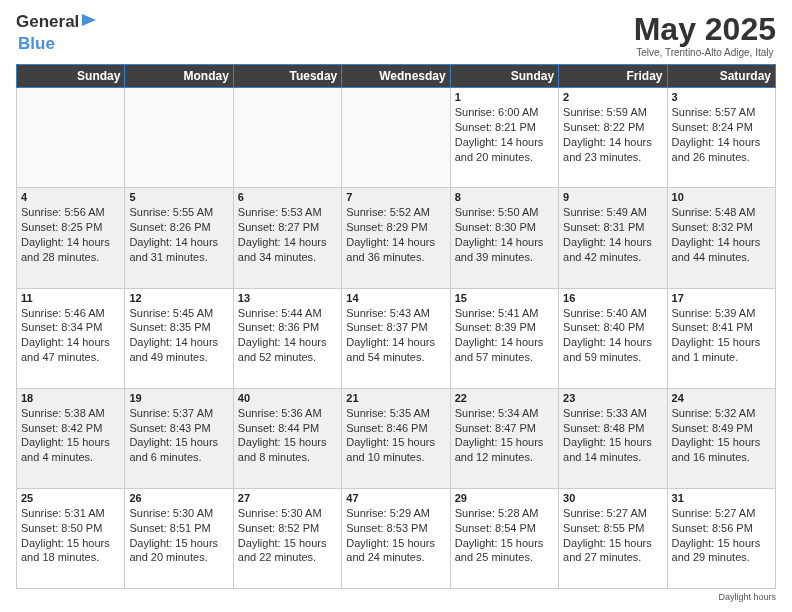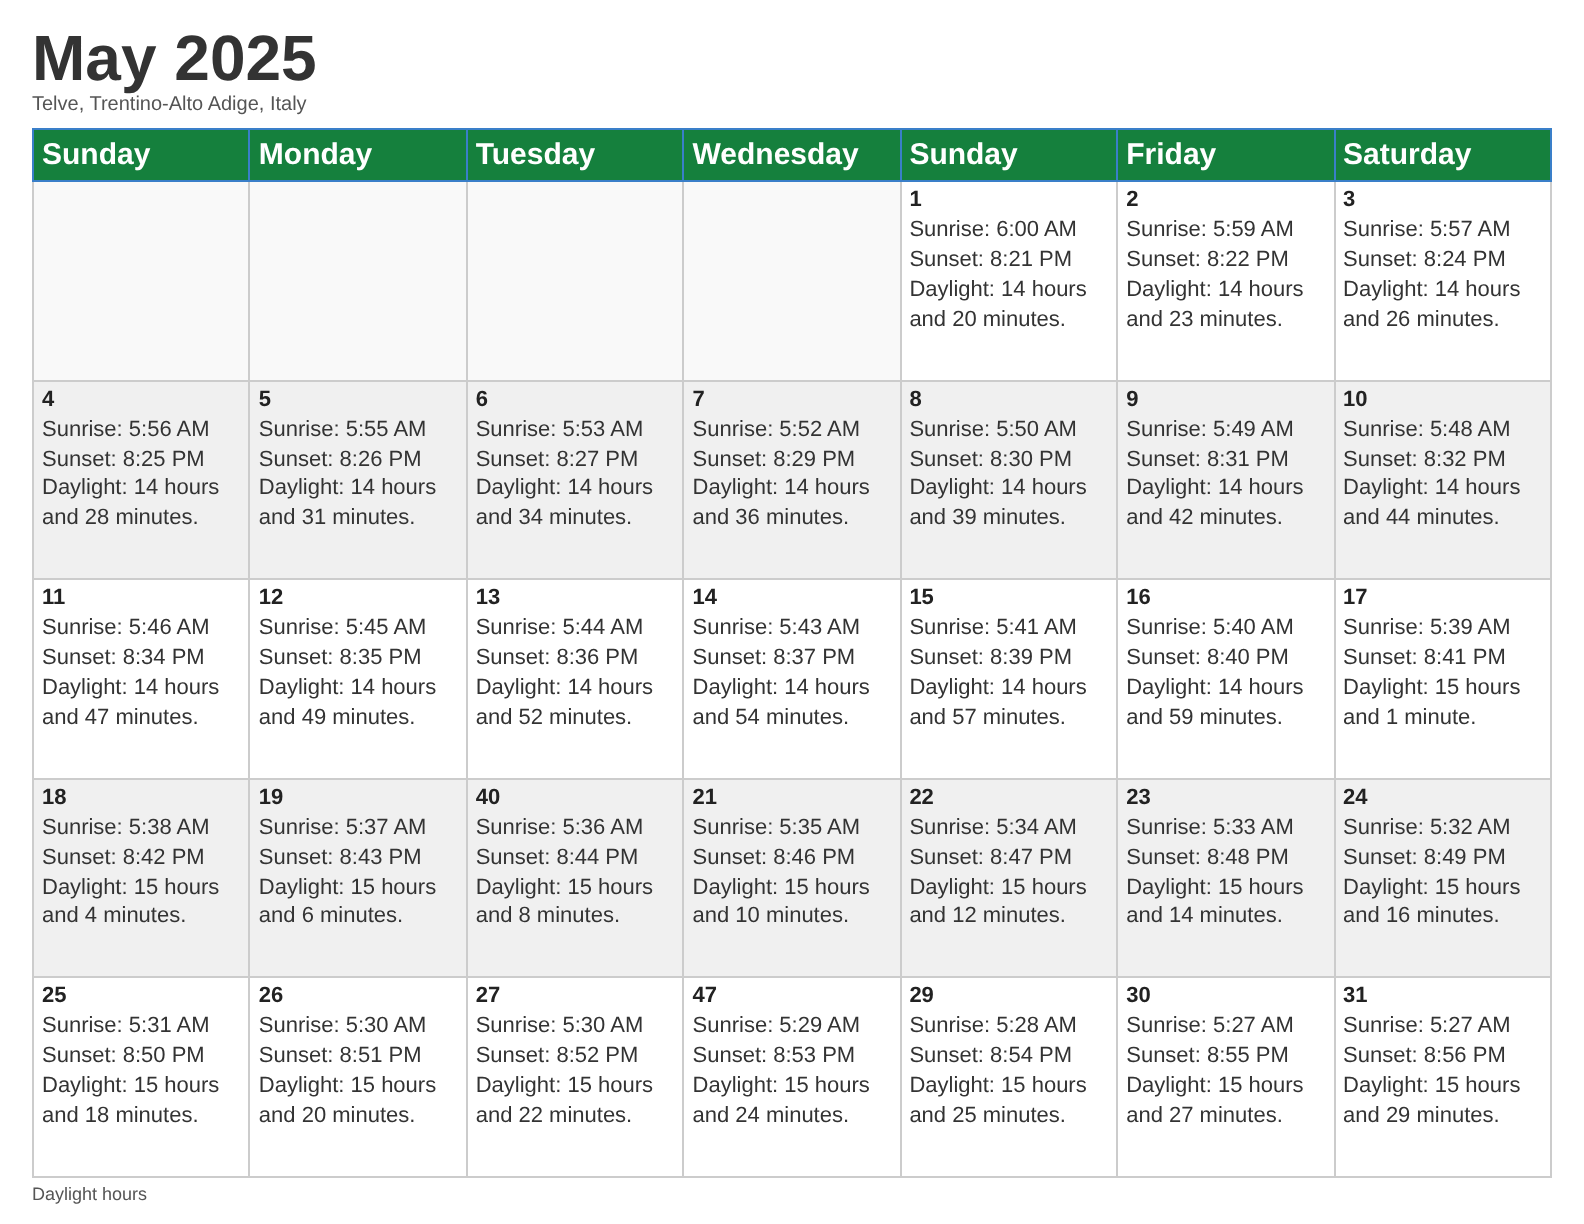--- a/index.html
+++ b/index.html
@@ -26,47 +26,47 @@
     .logo {
       display: flex;
       align-items: center;
     }
     .logo-icon {
       width: 18px;
       height: 22px;
       margin-left: 1px;
     }
     .title-block {
-      text-align: left;
+      text-align: center;
     }
     .title-month {
       font-size: 32px;
       font-weight: bold;
       color: #333;
       line-height: 1.1;
     }
     .title-location {
       font-size: 10px;
       color: #555;
     }
     .calendar {
       flex: 1;
       border: 1px solid #ccc;
       border-collapse: collapse;
       width: 100%;
       table-layout: fixed;
     }
     .calendar th {
-      background-color: #15803d;
+      background-color: #404040;
       color: #fff;
-      font-size: 15px;
+      font-size: 12px;
       font-weight: bold;
       padding: 4px 4px;
       border: 1px solid #3a7fc9;
-      text-align: left;
+      text-align: right;
     }
     .calendar td {
       border: 1px solid #ccc;
       vertical-align: top;
       padding: 3px 4px;
       font-size: 9px;
       color: #333;
       background: #fff;
       height: 88px;
     }
@@ -84,29 +84,37 @@
       margin-bottom: 2px;
     }
     .day-info {
       font-size: 11px;
       color: #333;
       line-height: 1.35;
     }
     .footer-note {
       font-size: 9px;
       color: #555;
-      text-align: left;
+      text-align: right;
       margin-top: 3px;
     }
   </style>
 </head>
 <body>
 
 <div class="page">
   <div class="header">
+    <div class="logo">
+      <span>
+        <span style="font-size:17px;font-weight:bold;color:#333;">General</span><svg class="logo-icon" viewBox="0 0 18 22" fill="none" xmlns="http://www.w3.org/2000/svg" style="display:inline-block;vertical-align:middle;margin:0 1px;">
+          <polygon points="2,2 16,8 2,14" fill="#4a90d9"></polygon>
+        </svg><br>
+        <span style="font-size:17px;font-weight:bold;color:#4a90d9;margin-left:2px;">Blue</span>
+      </span>
+    </div>
     <div class="title-block">
       <div class="title-month">May 2025</div>
       <div class="title-location">Telve, Trentino-Alto Adige, Italy</div>
     </div>
   </div>
 
   <table class="calendar">
     <thead>
       <tr>
       <th>Sunday</th>

